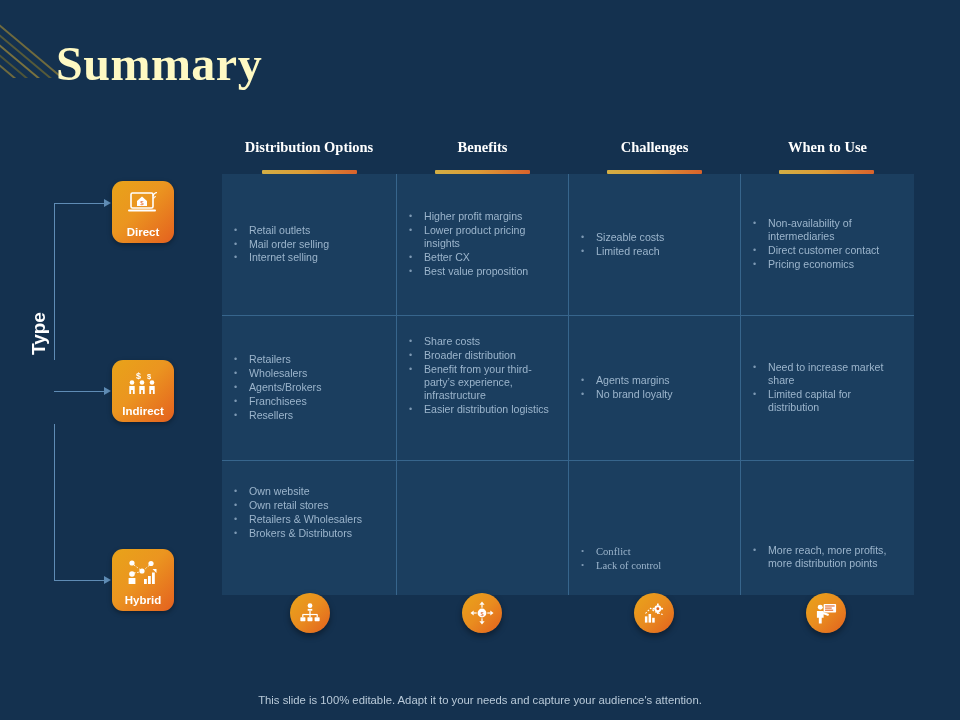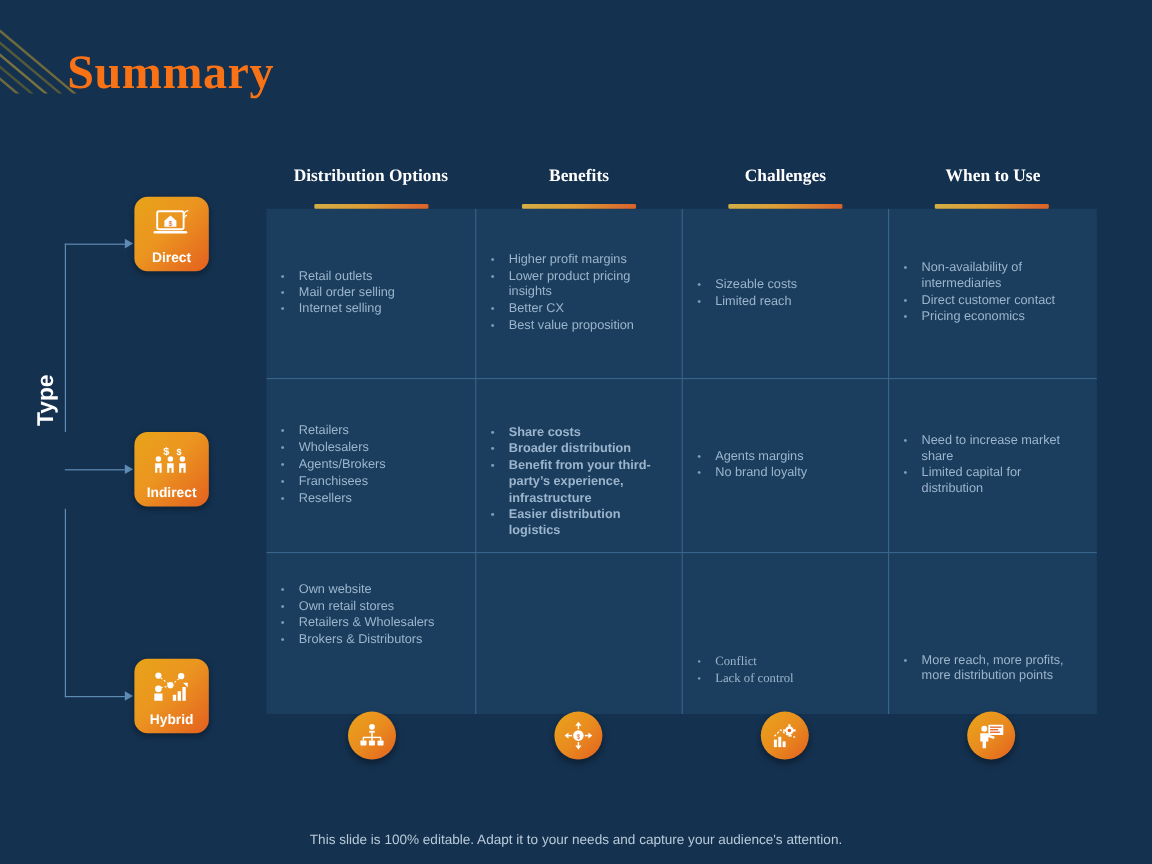--- a/index.html
+++ b/index.html
@@ -36,22 +36,22 @@
   .deco-lines i:nth-child(3) { top: 38px; background:#78713f; }
   .deco-lines i:nth-child(4) { top: 48px; background:#4f5538; }
   .deco-lines i:nth-child(5) { top: 58px; background:#6f6a3e; }
 
   
   .title {
     position: absolute;
     left: 56px; top: 36px;
     font-family: "Liberation Serif", serif;
     font-weight: bold;
-    font-size: 40px;
-    color: #f97316;
+    font-size: 48px;
+    color: #fef9c3;
     letter-spacing: 0.5px;
   }
 
   
   .type-label {
     position: absolute;
     left: 28px; top: 355px;
     width: 60px;
     font-size: 19px;
     font-weight: bold;
@@ -206,21 +206,21 @@
   <div class="conn h" style="left:54px; top:203px; width:50px;"></div>
   <div class="arrow-head" style="left:104px; top:199px;"></div>
 
   <div class="conn h" style="left:54px; top:391px; width:50px;"></div>
   <div class="arrow-head" style="left:104px; top:387px;"></div>
 
   <div class="conn v" style="left:54px; top:424px; height:157px;"></div>
   <div class="conn h" style="left:54px; top:580px; width:50px;"></div>
   <div class="arrow-head" style="left:104px; top:576px;"></div>
 
-  <div class="badge" style="left:112px; top:164px;">
+  <div class="badge" style="left:112px; top:181px;">
     <span class="glyph">
       <svg width="34" height="26" viewBox="0 0 34 26">
         <rect x="5" y="2" width="22" height="15" rx="1.5" fill="none" stroke="#fff" stroke-width="1.6"></rect>
         <rect x="2" y="18.5" width="28" height="2" rx="1" fill="#fff"></rect>
         <path d="M16 5.5 L21 10 L21 15 L11 15 L11 10 Z" fill="#fff"></path>
         <text x="16" y="14" font-size="6" fill="#e4601f" text-anchor="middle" font-family="Liberation Sans, sans-serif">$</text>
         <path d="M27 5 a4.5 4.5 0 0 1 4 -3.5" fill="none" stroke="#fff" stroke-width="1.2"></path>
         <path d="M27.5 7.5 a2.6 2.6 0 0 1 2.4 -2" fill="none" stroke="#fff" stroke-width="1.2"></path>
       </svg>
     </span>
@@ -335,21 +335,21 @@
 
     <div class="cell" style="left:0;   top:146px; width:174px; height:144px;">
       <ul>
           <li>Retailers</li>
           <li>Wholesalers</li>
           <li>Agents/Brokers</li>
           <li>Franchisees</li>
           <li>Resellers</li>
         </ul>
     </div>
-    <div class="cell" style="left:175px;top:160px; width:171px; height:144px;font-weight:bold;">
+    <div class="cell" style="left:175px;top:134px; width:171px; height:144px;">
       <ul>
           <li>Share costs</li>
           <li>Broader distribution</li>
           <li>Benefit from your third-party’s experience, infrastructure</li>
           <li>Easier distribution logistics</li>
         </ul>
     </div>
     <div class="cell" style="left:347px;top:146px; width:171px; height:144px;">
       <ul>
           <li>Agents margins</li>

